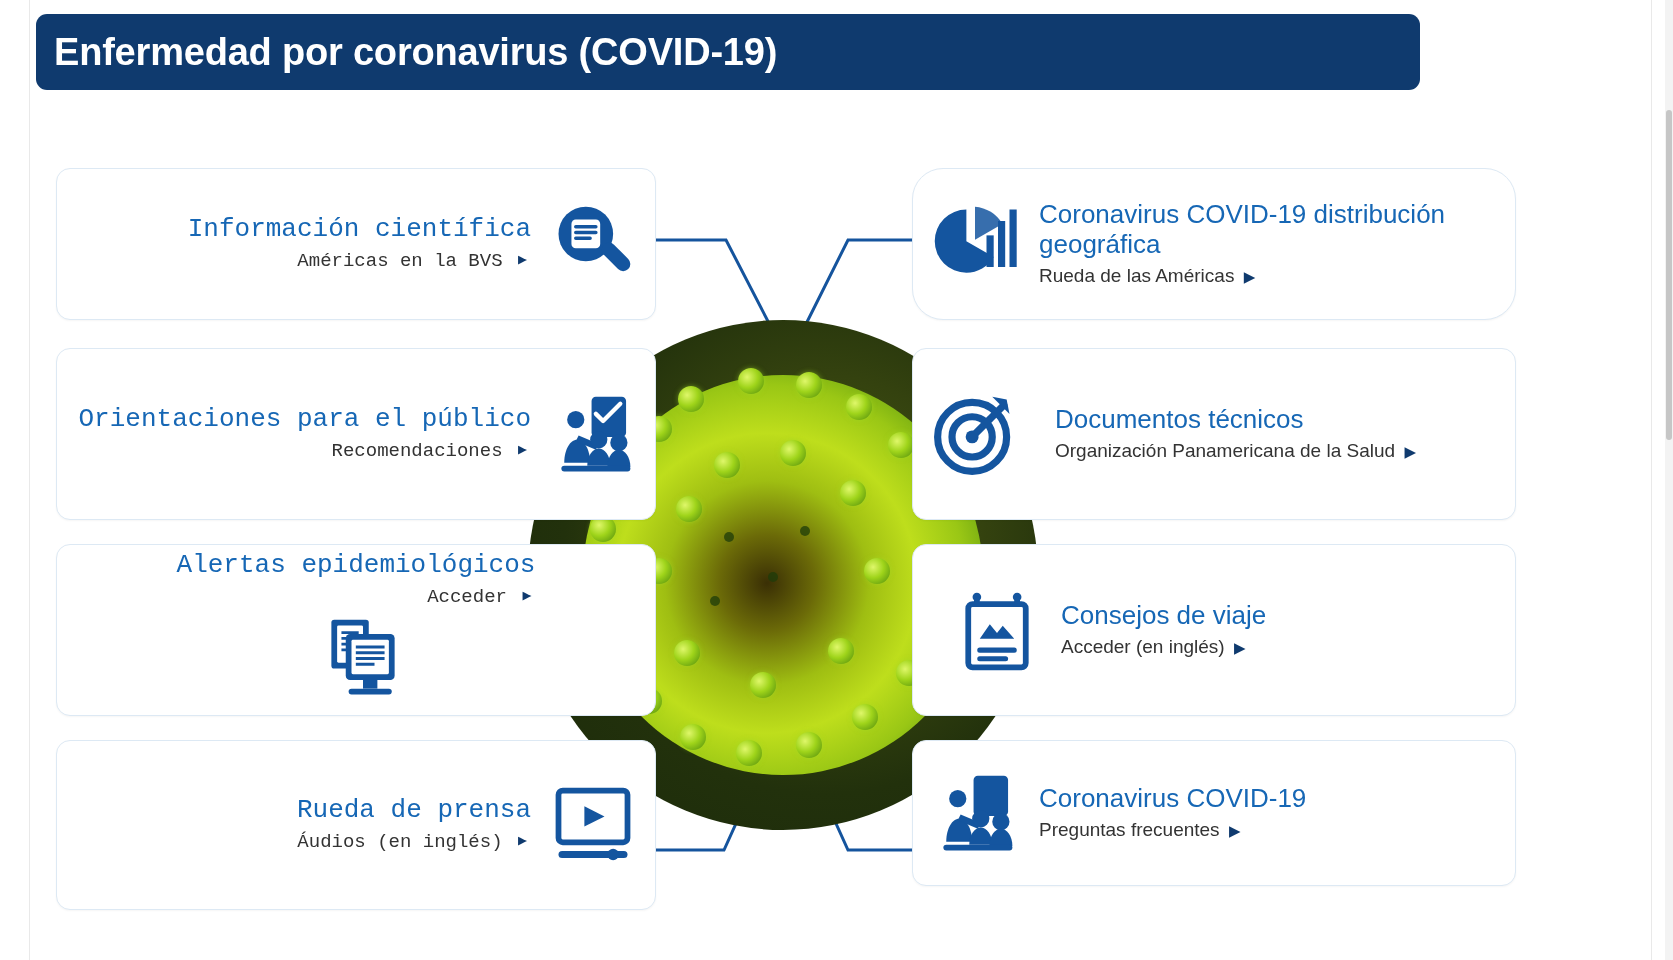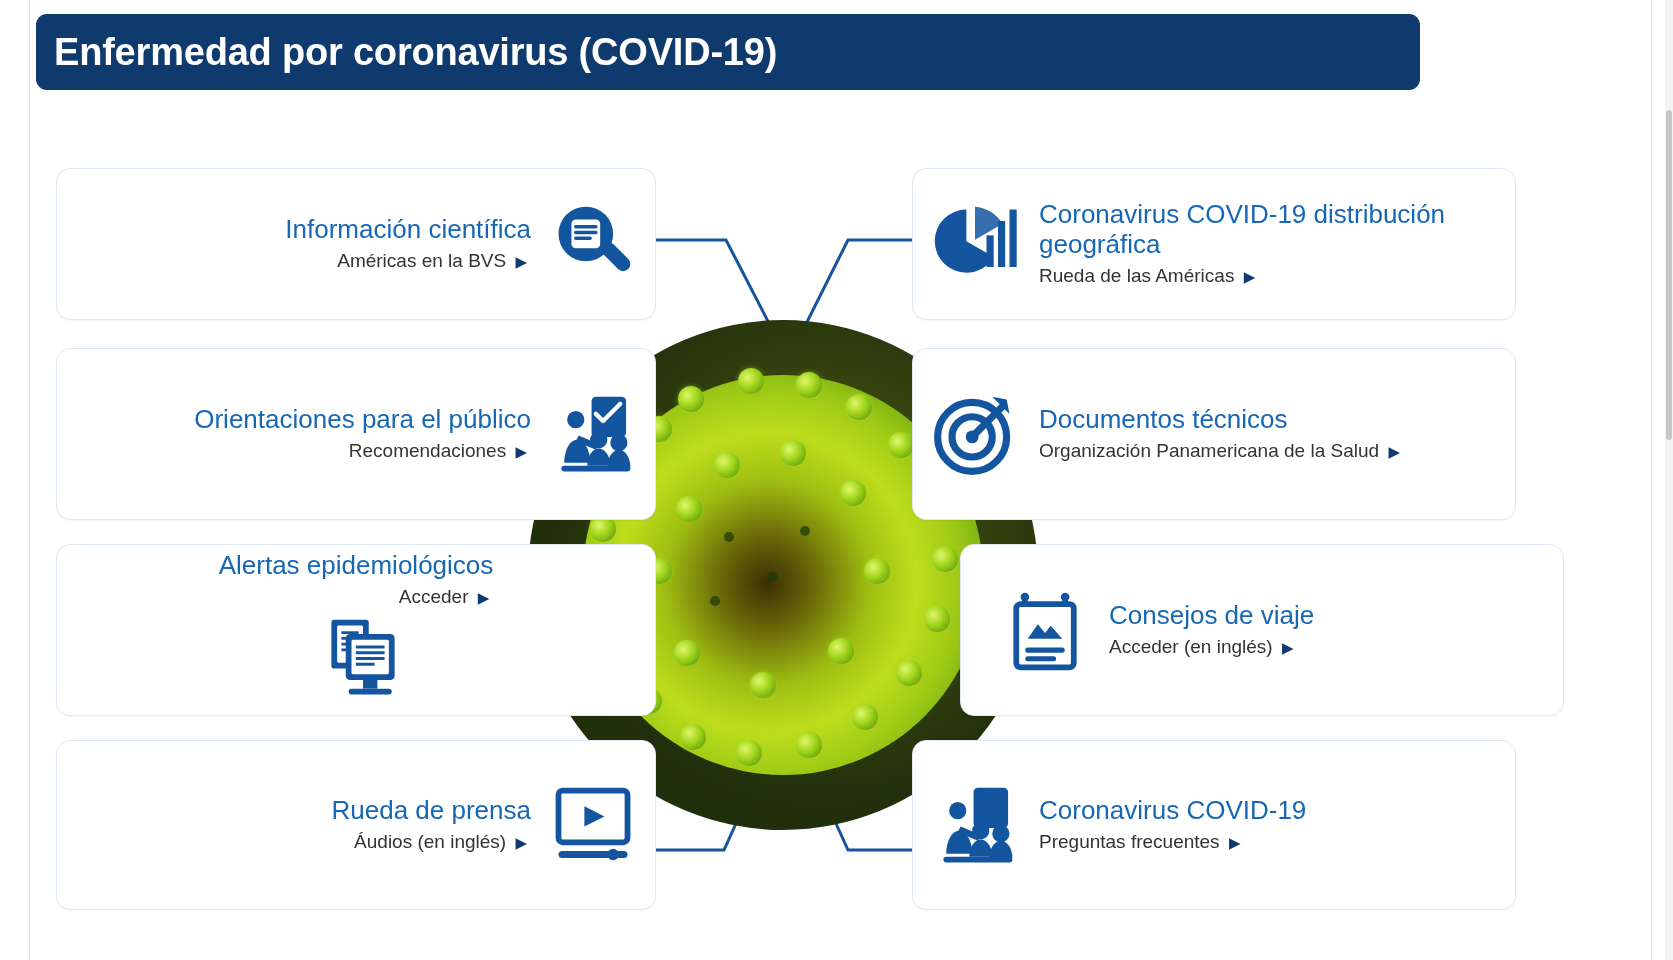--- a/index.html
+++ b/index.html
@@ -64,20 +64,21 @@
     background: #ffffff;
     border: 1px solid #dde9f4;
     border-radius: 14px;
     box-shadow: 0 1px 2px rgba(0,0,0,0.04);
     display: flex;
     align-items: center;
     padding: 10px 14px;
   }
   .card.left {
     justify-content: flex-end;
+    font-family: Liberation Mono, monospace;
   }
   .card.right {
     justify-content: flex-start;
   }
   .card-text {
     display: flex;
     flex-direction: column;
   }
   .card.left .card-text { align-items: flex-end; text-align: right; }
   .card.right .card-text { align-items: flex-start; text-align: left; }
@@ -108,24 +109,24 @@
   }
   .card.left .card-icon { margin-left: 14px; }
   .card.right .card-icon { margin-right: 16px; }
 
   
   #card-info      { left: 20px;  top: 18px;  width: 600px; height: 152px; }
   #card-orient    { left: 20px;  top: 198px; width: 600px; height: 172px; }
   #card-alertas   { left: 20px;  top: 394px; width: 600px; height: 172px; flex-direction: column; }
   #card-rueda     { left: 20px;  top: 590px; width: 600px; height: 170px; }
   
-  #card-distrib   { left: 876px; top: 18px;  width: 604px; height: 152px; }
-  #card-docs      { left: 876px; top: 198px; width: 604px; height: 172px; }
-  #card-viaje     { left: 924px; top: 394px; width: 604px; height: 172px; padding-left: 36px; }
-  #card-faq       { left: 876px; top: 590px; width: 604px; height: 170px; }
+  #card-distrib   { left: 876px; top: 18px;  width: 604px; height: 152px; border-radius: 31px; }
+  #card-docs      { left: 876px; top: 198px; width: 604px; height: 172px; gap: 16px; }
+  #card-viaje     { left: 876px; top: 394px; width: 604px; height: 172px; padding-left: 36px; }
+  #card-faq       { left: 876px; top: 590px; width: 604px; height: 146px; }
 
   
   .virus-wrap {
     position: absolute;
     left: 492px; top: 170px;
     width: 510px; height: 510px;
   }
   .virus-bg {
     position: absolute; inset: 0;
     border-radius: 50%;

